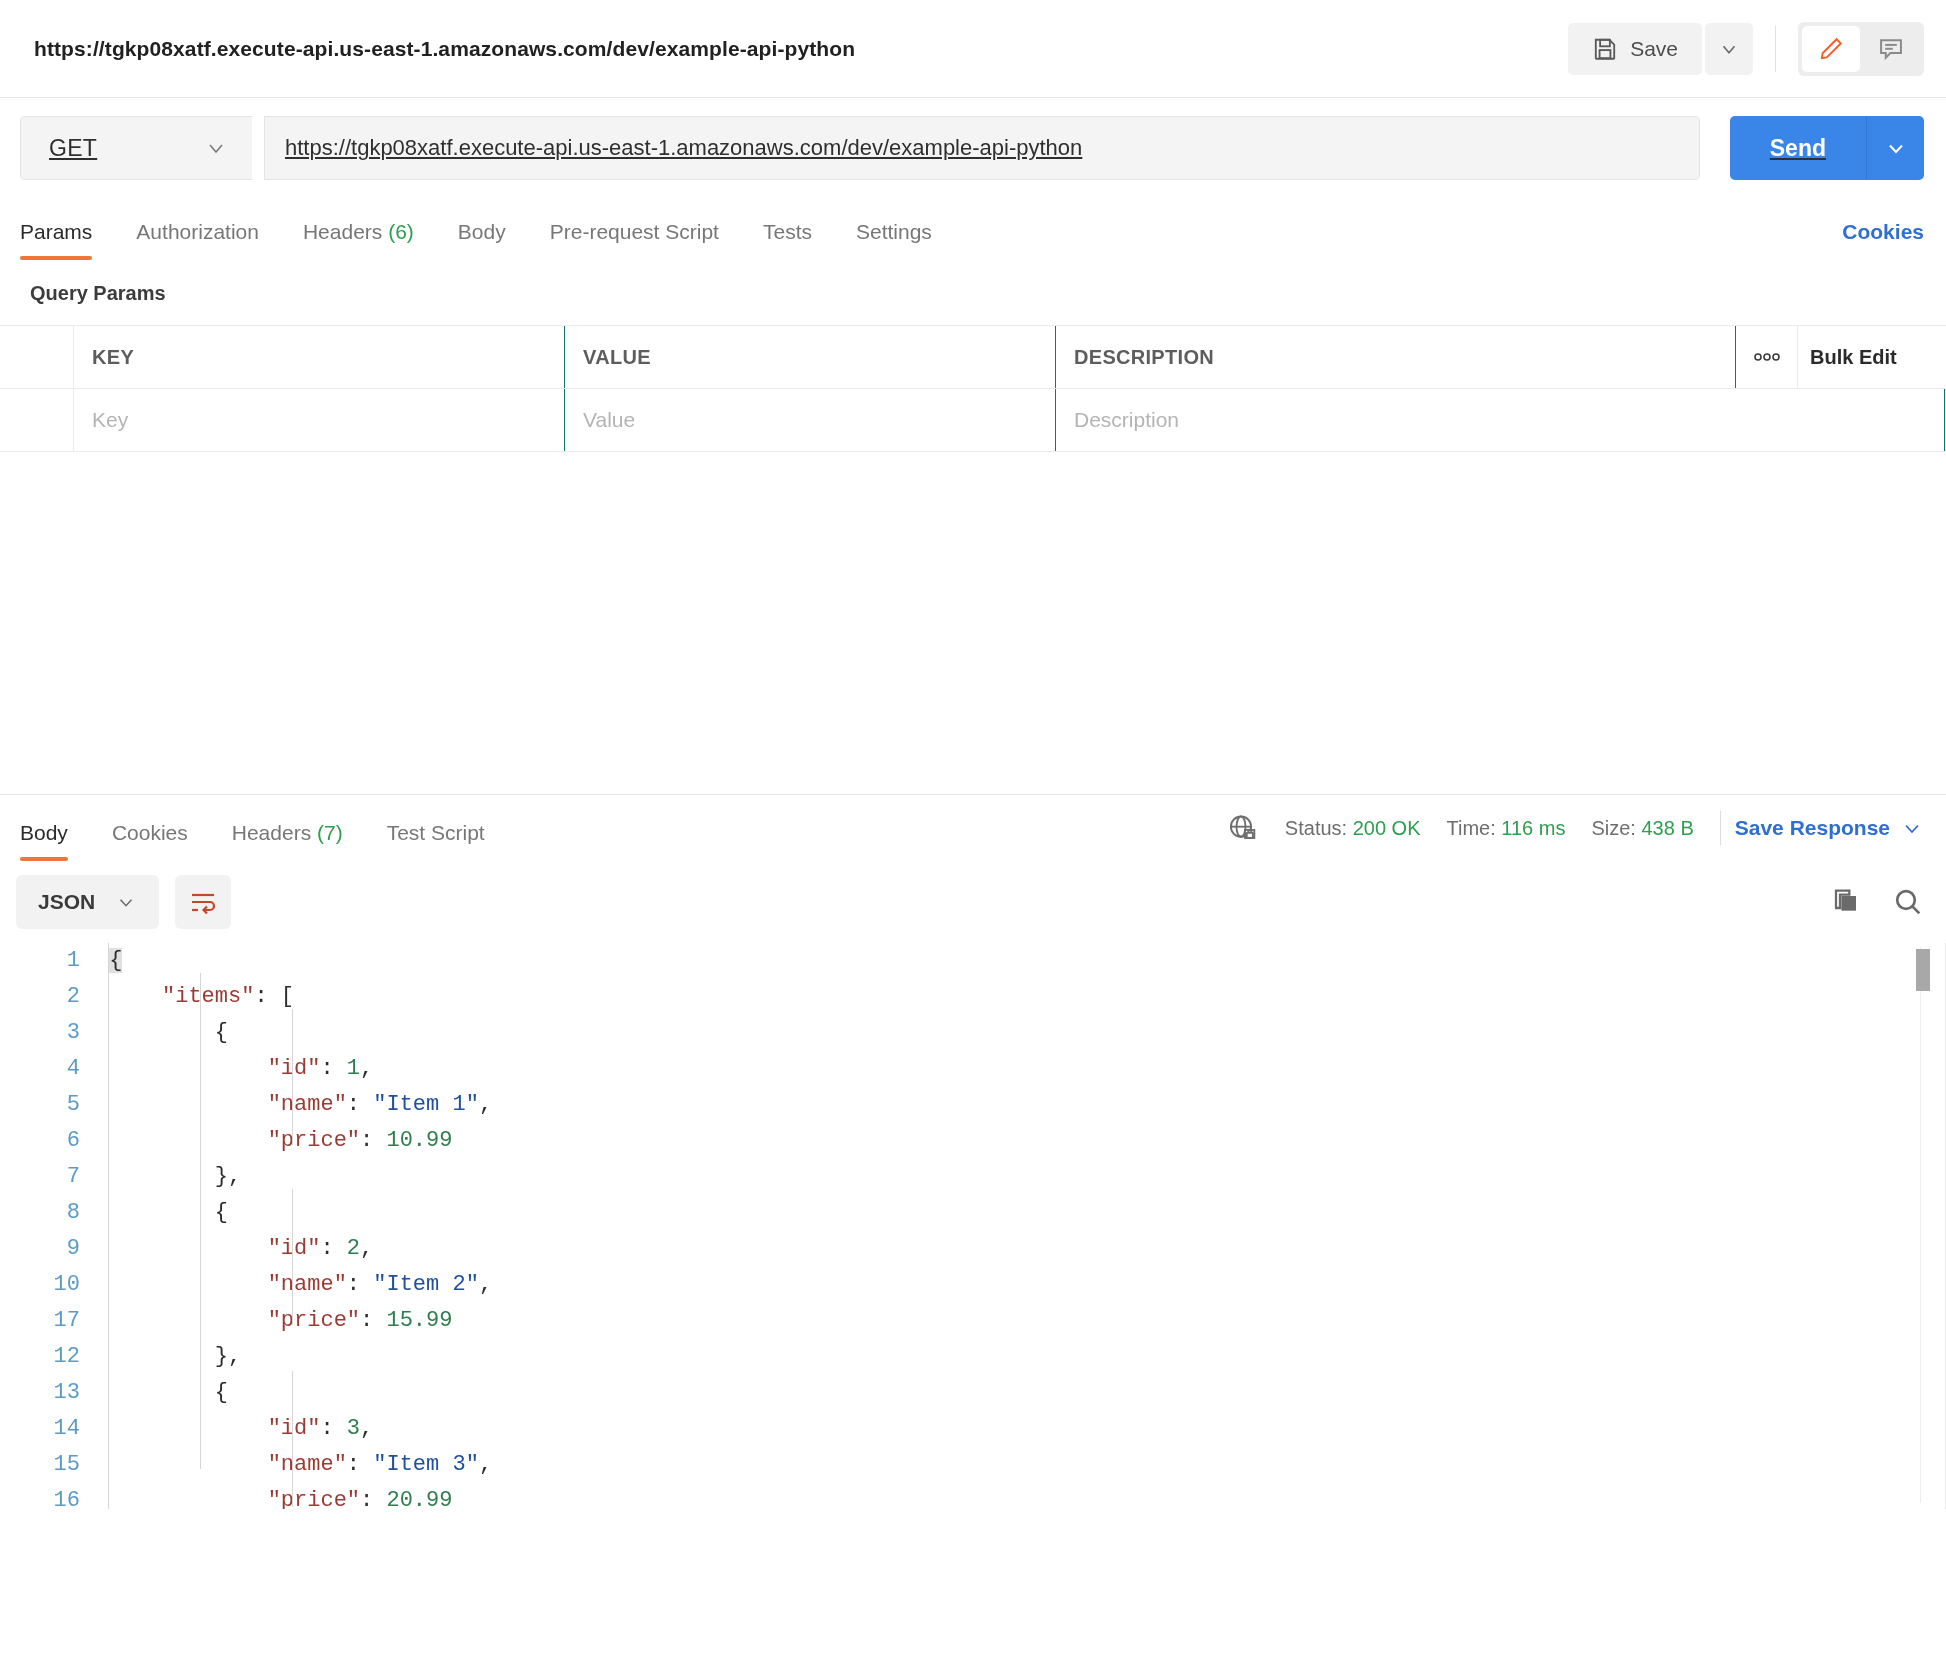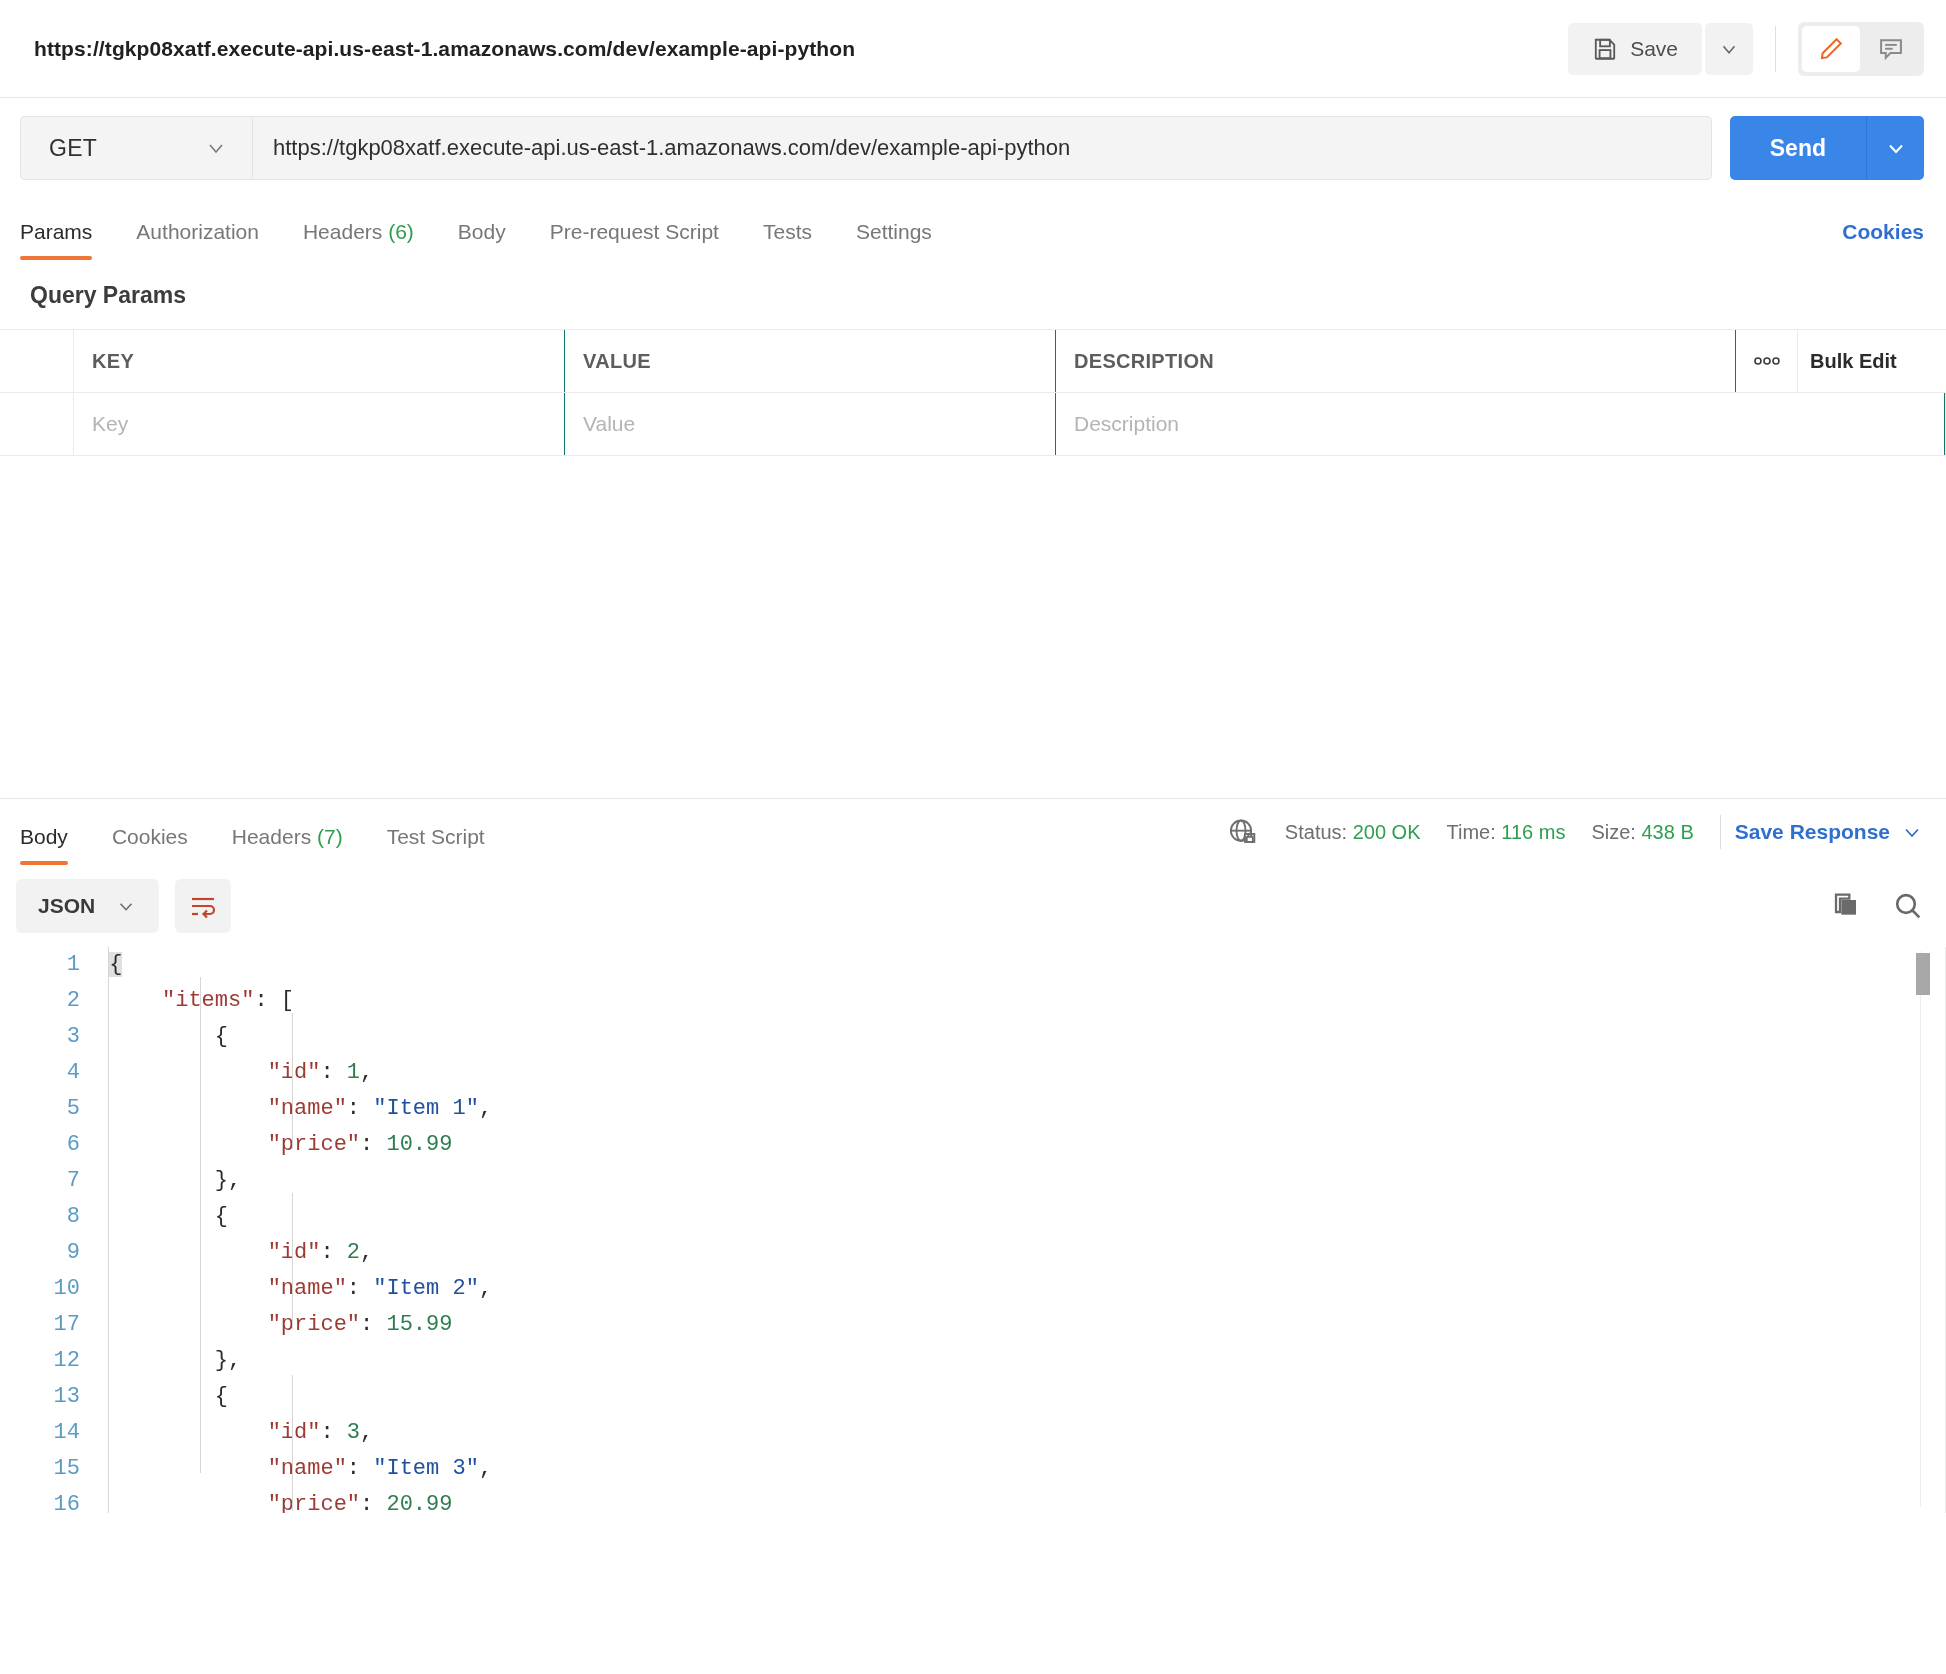--- a/index.html
+++ b/index.html
@@ -80,21 +80,22 @@
     border-radius: 5px;
     cursor: pointer;
   }
   .pg-btn.active { background: #ffffff; }
 
   
   .url-row {
     display: flex;
     align-items: flex-end;
     padding: 18px 22px 18px 20px;
-    gap: 0;
+    gap: 12px;
+    text-decoration: underline;
   }
   .method-box {
     width: 232px;
     height: 64px;
     background: #f4f4f4;
     border: 1px solid #e4e4e4;
     border-right: none;
     border-radius: 5px 0 0 5px;
     display: flex;
     align-items: center;
@@ -170,21 +171,21 @@
   .cookies-link {
     font-size: 21px;
     font-weight: bold;
     color: #2f6fd0;
     padding-bottom: 16px;
     cursor: pointer;
   }
 
   
   .qp-title {
-    font-size: 23px;
+    font-size: 20px;
     font-weight: bold;
     color: #3c3c3c;
     padding: 22px 0 20px 30px;
   }
   .params-table {
     border-top: 1px solid #ebebeb;
     border-bottom: 1px solid #ebebeb;
   }
   .pt-row { display: flex; }
   .pt-row.header { border-bottom: 1px solid #ebebeb; }

